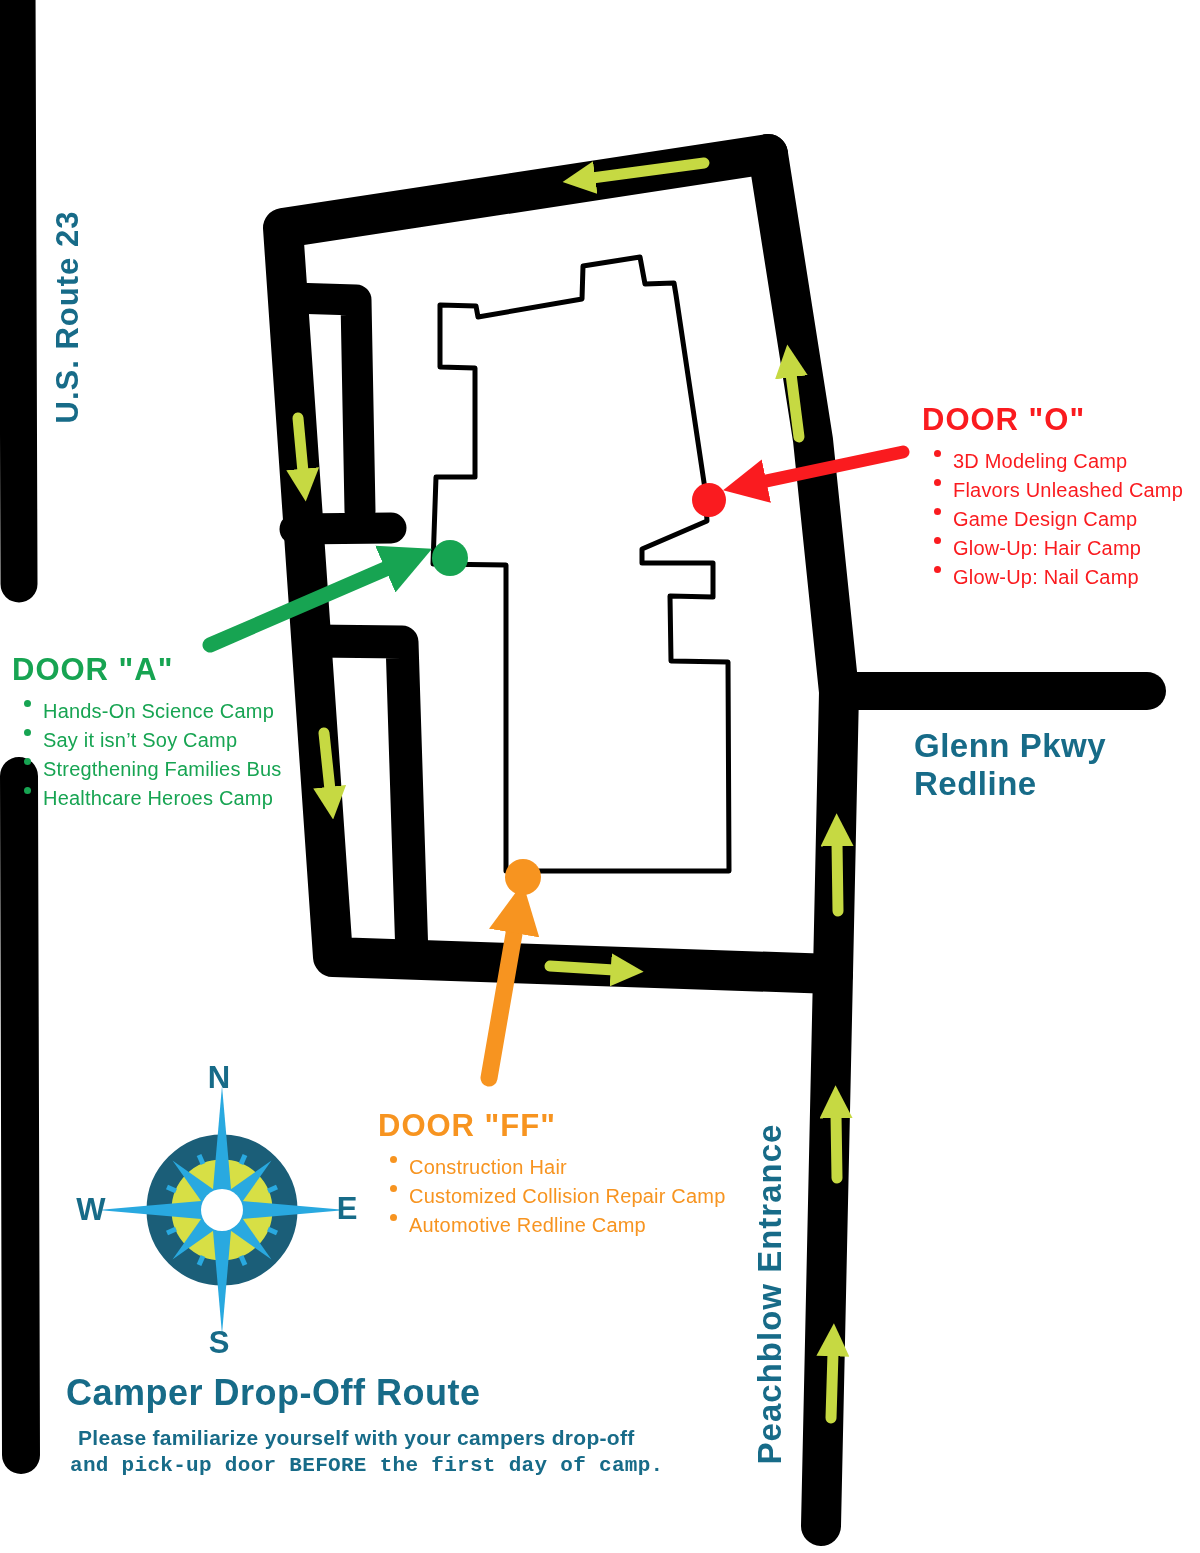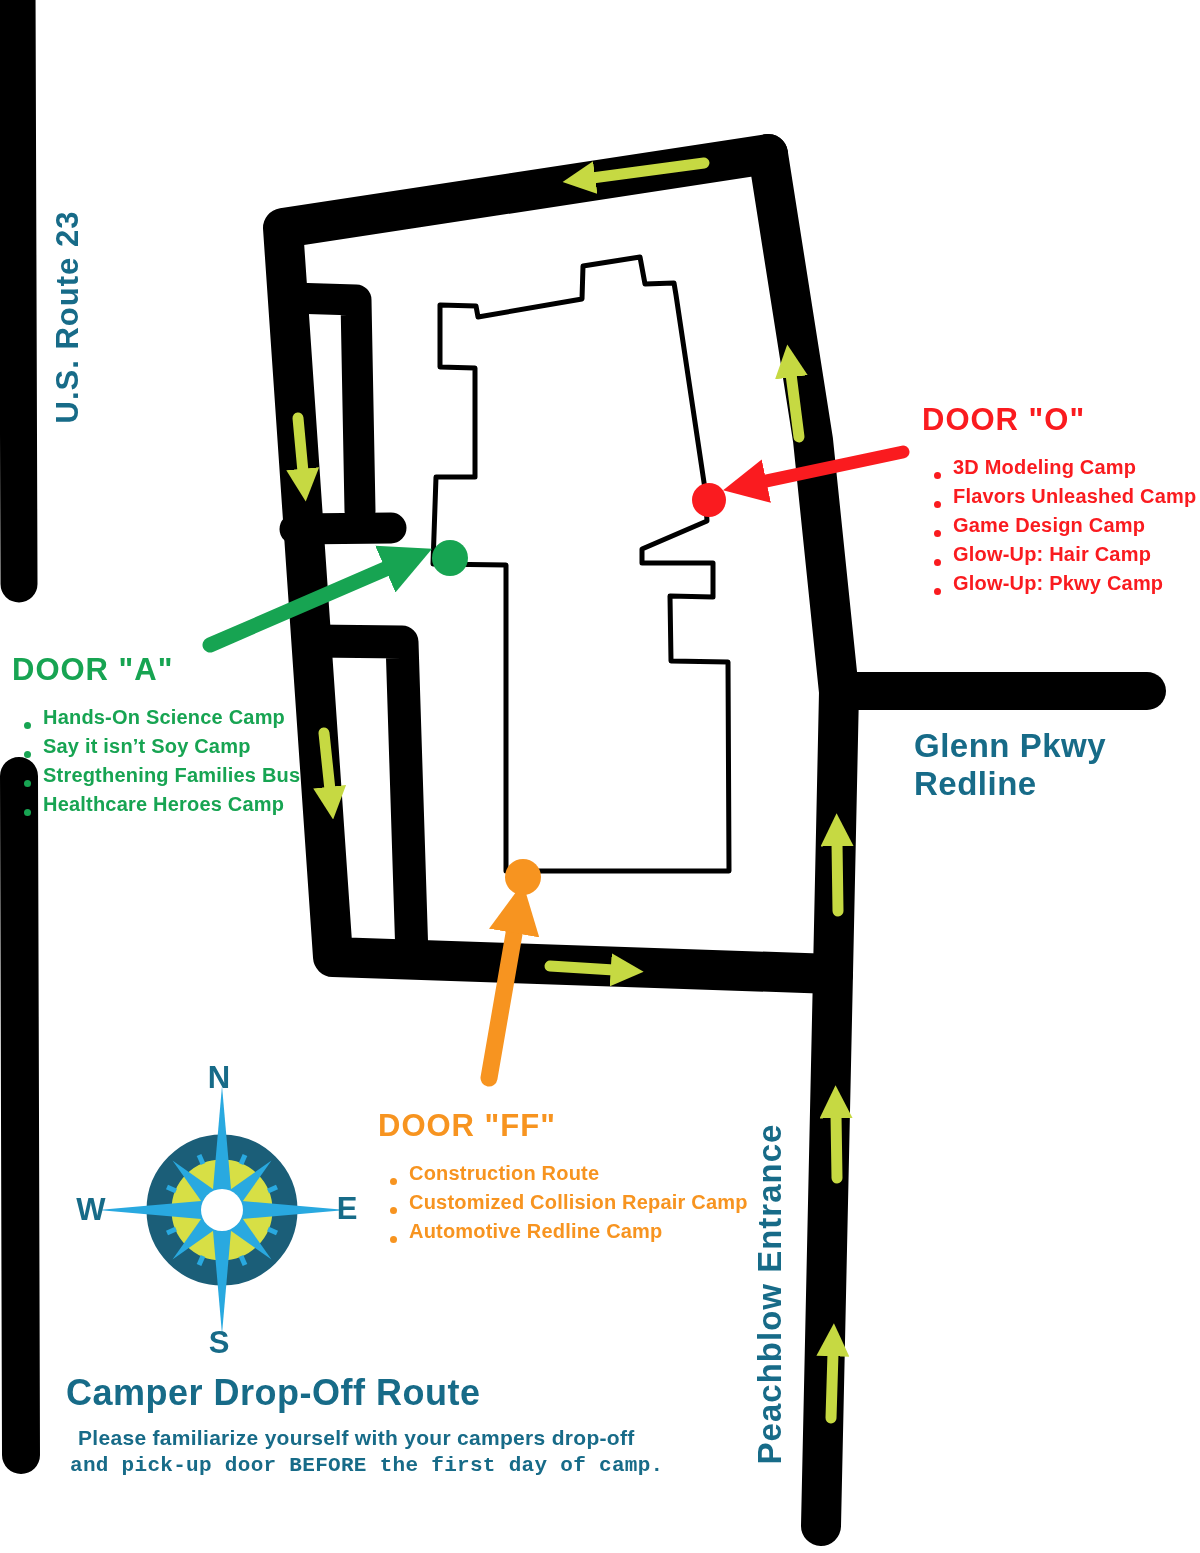--- a/index.html
+++ b/index.html
@@ -20,21 +20,21 @@
   .label{position:absolute;font-weight:bold;white-space:nowrap;}
   .teal{color:var(--teal);}
   .vlabel{transform:rotate(-90deg);transform-origin:center center;text-align:center;}
   .us-route{left:-62px;top:299px;width:260px;height:36px;font-size:31px;letter-spacing:1px;}
   .peachblow{left:589px;top:1276px;width:360px;height:36px;font-size:33px;letter-spacing:1px;}
   .glenn{left:866px;top:727px;font-size:33px;line-height:38px;letter-spacing:0.5px;margin-left:48px;}
   .compass-letter{width:44px;height:40px;text-align:center;font-size:31px;line-height:40px;}
   .door-block{position:absolute;}
   .door-title{font-size:31px;font-weight:bold;letter-spacing:1px;height:34px;margin-left:2px;}
   .door-list{margin-top:14px;}
-  .camp-row{display:flex;align-items:flex-end;height:29px;padding-left:14px;font-size:20px;font-weight:bold;letter-spacing:0.2px;}
+  .camp-row{display:flex;align-items:flex-start;height:29px;padding-left:14px;font-size:20px;font-weight:normal;letter-spacing:0.2px;}
   .bullet{width:7px;height:7px;border-radius:50%;background-color:currentColor;margin-right:12px;flex:0 0 auto;}
   .door-a{color:var(--green);}
   .door-o{color:var(--red);}
   .door-ff{color:var(--orange);}
   .footer-title{left:66px;top:1372px;font-size:36px;letter-spacing:0.5px;}
   .footer-line1{left:70px;top:1426px;font-size:21px;letter-spacing:0.3px;margin-left:8px;}
   .footer-line2{left:70px;top:1454px;font-size:21px;letter-spacing:0.3px;font-family:Liberation Mono, monospace;}
 </style>
 </head>
 <body>
@@ -167,31 +167,31 @@
       <div class="camp-row">
           <span class="bullet"></span>
           <span>Game Design Camp</span>
         </div>
       <div class="camp-row">
           <span class="bullet"></span>
           <span>Glow-Up: Hair Camp</span>
         </div>
       <div class="camp-row">
           <span class="bullet"></span>
-          <span>Glow-Up: Pkwy Camp</span>
+          <span>Glow-Up: Nail Camp</span>
         </div>
     </div>
   </div>
 
   <div class="door-block door-ff" style="left:376px;top:1108px;">
     <div class="door-title">DOOR "FF"</div>
     <div class="door-list">
       <div class="camp-row">
           <span class="bullet"></span>
-          <span>Construction Route</span>
+          <span>Construction Hair</span>
         </div>
       <div class="camp-row">
           <span class="bullet"></span>
           <span>Customized Collision Repair Camp</span>
         </div>
       <div class="camp-row">
           <span class="bullet"></span>
           <span>Automotive Redline Camp</span>
         </div>
     </div>

